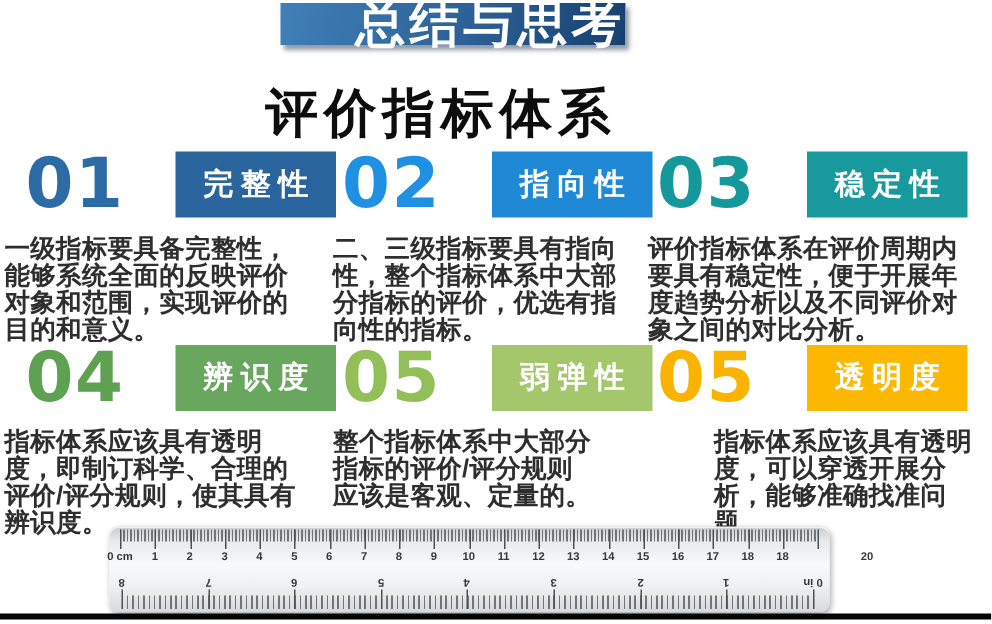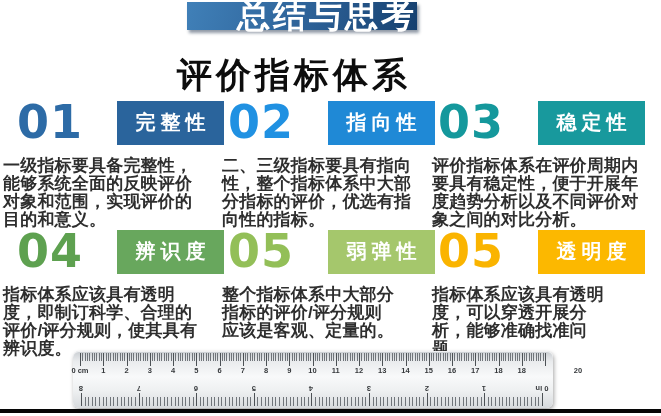--- a/index.html
+++ b/index.html
@@ -40,21 +40,21 @@
   .card-label{color:#ffffff;font-size:20px;font-weight:800;letter-spacing:5px;text-indent:5px;white-space:nowrap;}
   .card-body{
     margin-top:11px;color:#2e2e2e;font-size:17px;line-height:18px;font-weight:600;
     letter-spacing:.2px;text-align:left;
   }
   .card-1 .card-body{width:197px;}
   .card-2 .card-body{width:206px;}
   .card-3 .card-body{width:220px;}
   .card-4 .card-body{width:197px;}
   .card-5 .card-body{width:172px;}
-  .card-6 .card-body{width:186px;}
+  .card-6 .card-body{width:186px;margin-left:44px;}
   
   .ruler{
     position:absolute;left:73px;top:351px;width:480px;height:57px;border-radius:6px;
     background:linear-gradient(to bottom,#c9cdd1 0%,#e9ebed 18%,#f8f9fa 45%,#eef0f1 70%,#d7dadd 100%);
     box-shadow:1px 2px 4px rgba(0,0,0,.35), inset 0 1px 0 rgba(255,255,255,.7);
   }
   .ruler-cm-scale,.ruler-inch-scale{position:absolute;left:0;right:0;}
   .ruler-cm-scale{top:0;height:28px;}
   .ruler-inch-scale{bottom:0;height:26px;}
   .ruler-minor-ticks-cm{

